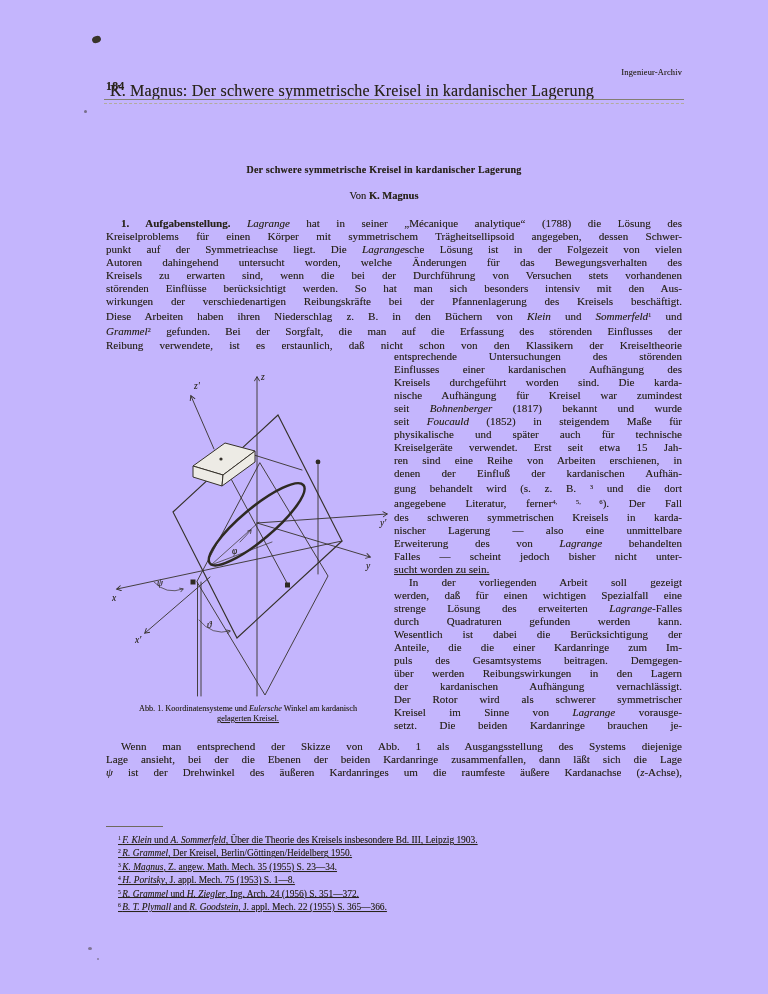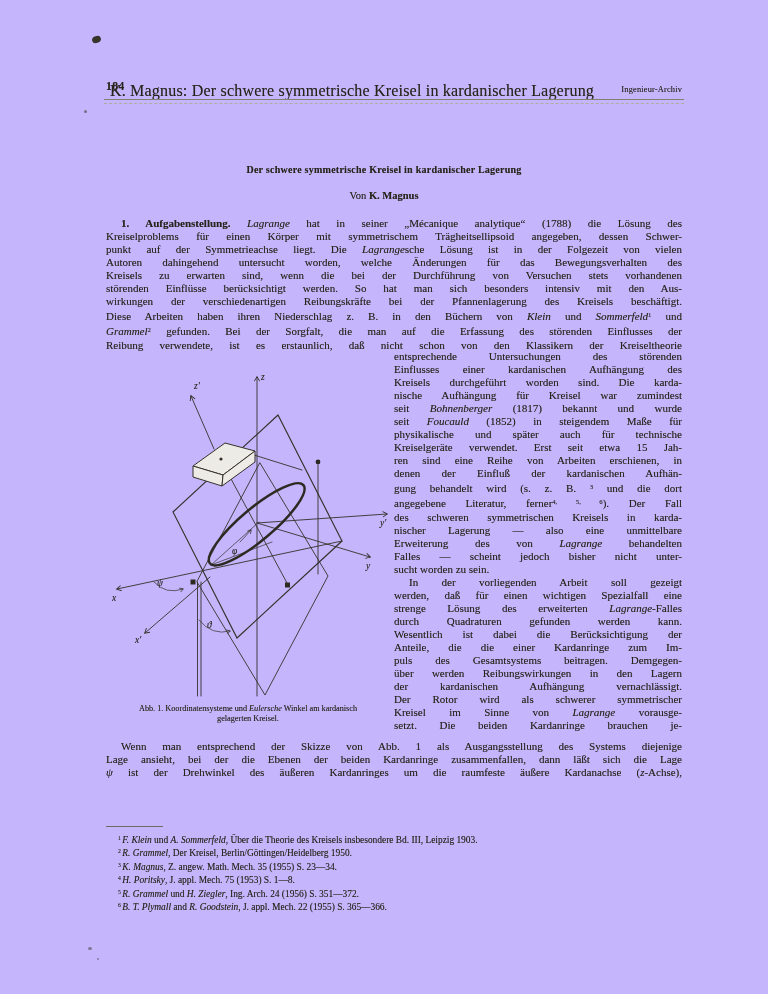--- a/index.html
+++ b/index.html
@@ -7,34 +7,34 @@
     position:relative;width:768px;height:994px;overflow:hidden;
     background:#c4b5fd;
     color:#29241b;
     font-family:"Liberation Serif","DejaVu Serif",serif;
     text-shadow:0.1px 0.1px 0.3px rgba(45,38,26,0.45);
   }
   .abs{position:absolute;}
   
   .pagenum{left:106px;top:80px;font-size:11.5px;font-weight:bold;letter-spacing:0.5px;}
   .runtitle{left:106px;width:492px;top:82px;font-size:16px;text-align:center;letter-spacing:0.2px;}
-  .journal{right:86px;top:85px;font-size:8.3px;letter-spacing:0.2px;}
+  .journal{right:86px;top:68px;font-size:8.3px;letter-spacing:0.2px;}
   .rule1{left:104px;top:99px;width:580px;border-top:1px solid #837e72;}
   .rule2{left:104px;top:103px;width:580px;border-top:1px dashed #b3ac9d;}
   
   .title{left:96px;width:576px;top:164px;text-align:center;font-size:10px;font-weight:bold;letter-spacing:0.25px;}
   .byline{left:96px;width:576px;top:190px;text-align:center;font-size:10.5px;}
   .byline .name{font-weight:bold;}
   
   .body-text{font-size:11px;line-height:13px;}
   .intro{left:106px;top:217px;width:576px;}
   .rightcol{left:394px;top:350px;width:288px;}
   .bottom{left:106px;top:740px;width:576px;}
   .ln{text-align:justify;text-align-last:justify;}
-  .ln.last{text-align-last:left;}
+  .ln.last{text-align-last:left;text-decoration:underline;}
   .ln.ind{text-indent:15px;}
   span.i{font-style:italic;}
   span.b{font-weight:bold;}
   span.sup{font-size:0.6em;vertical-align:0.5em;}
   
   .fig{left:110px;top:370px;width:290px;height:332px;}
   .figcap{left:102px;top:704px;width:292px;font-size:8.2px;line-height:10px;}
   .figcap .ln{text-align:center;text-align-last:center;}
   
   .fnrule{left:106px;top:826px;width:57px;border-top:1px solid #6f6a5e;}

